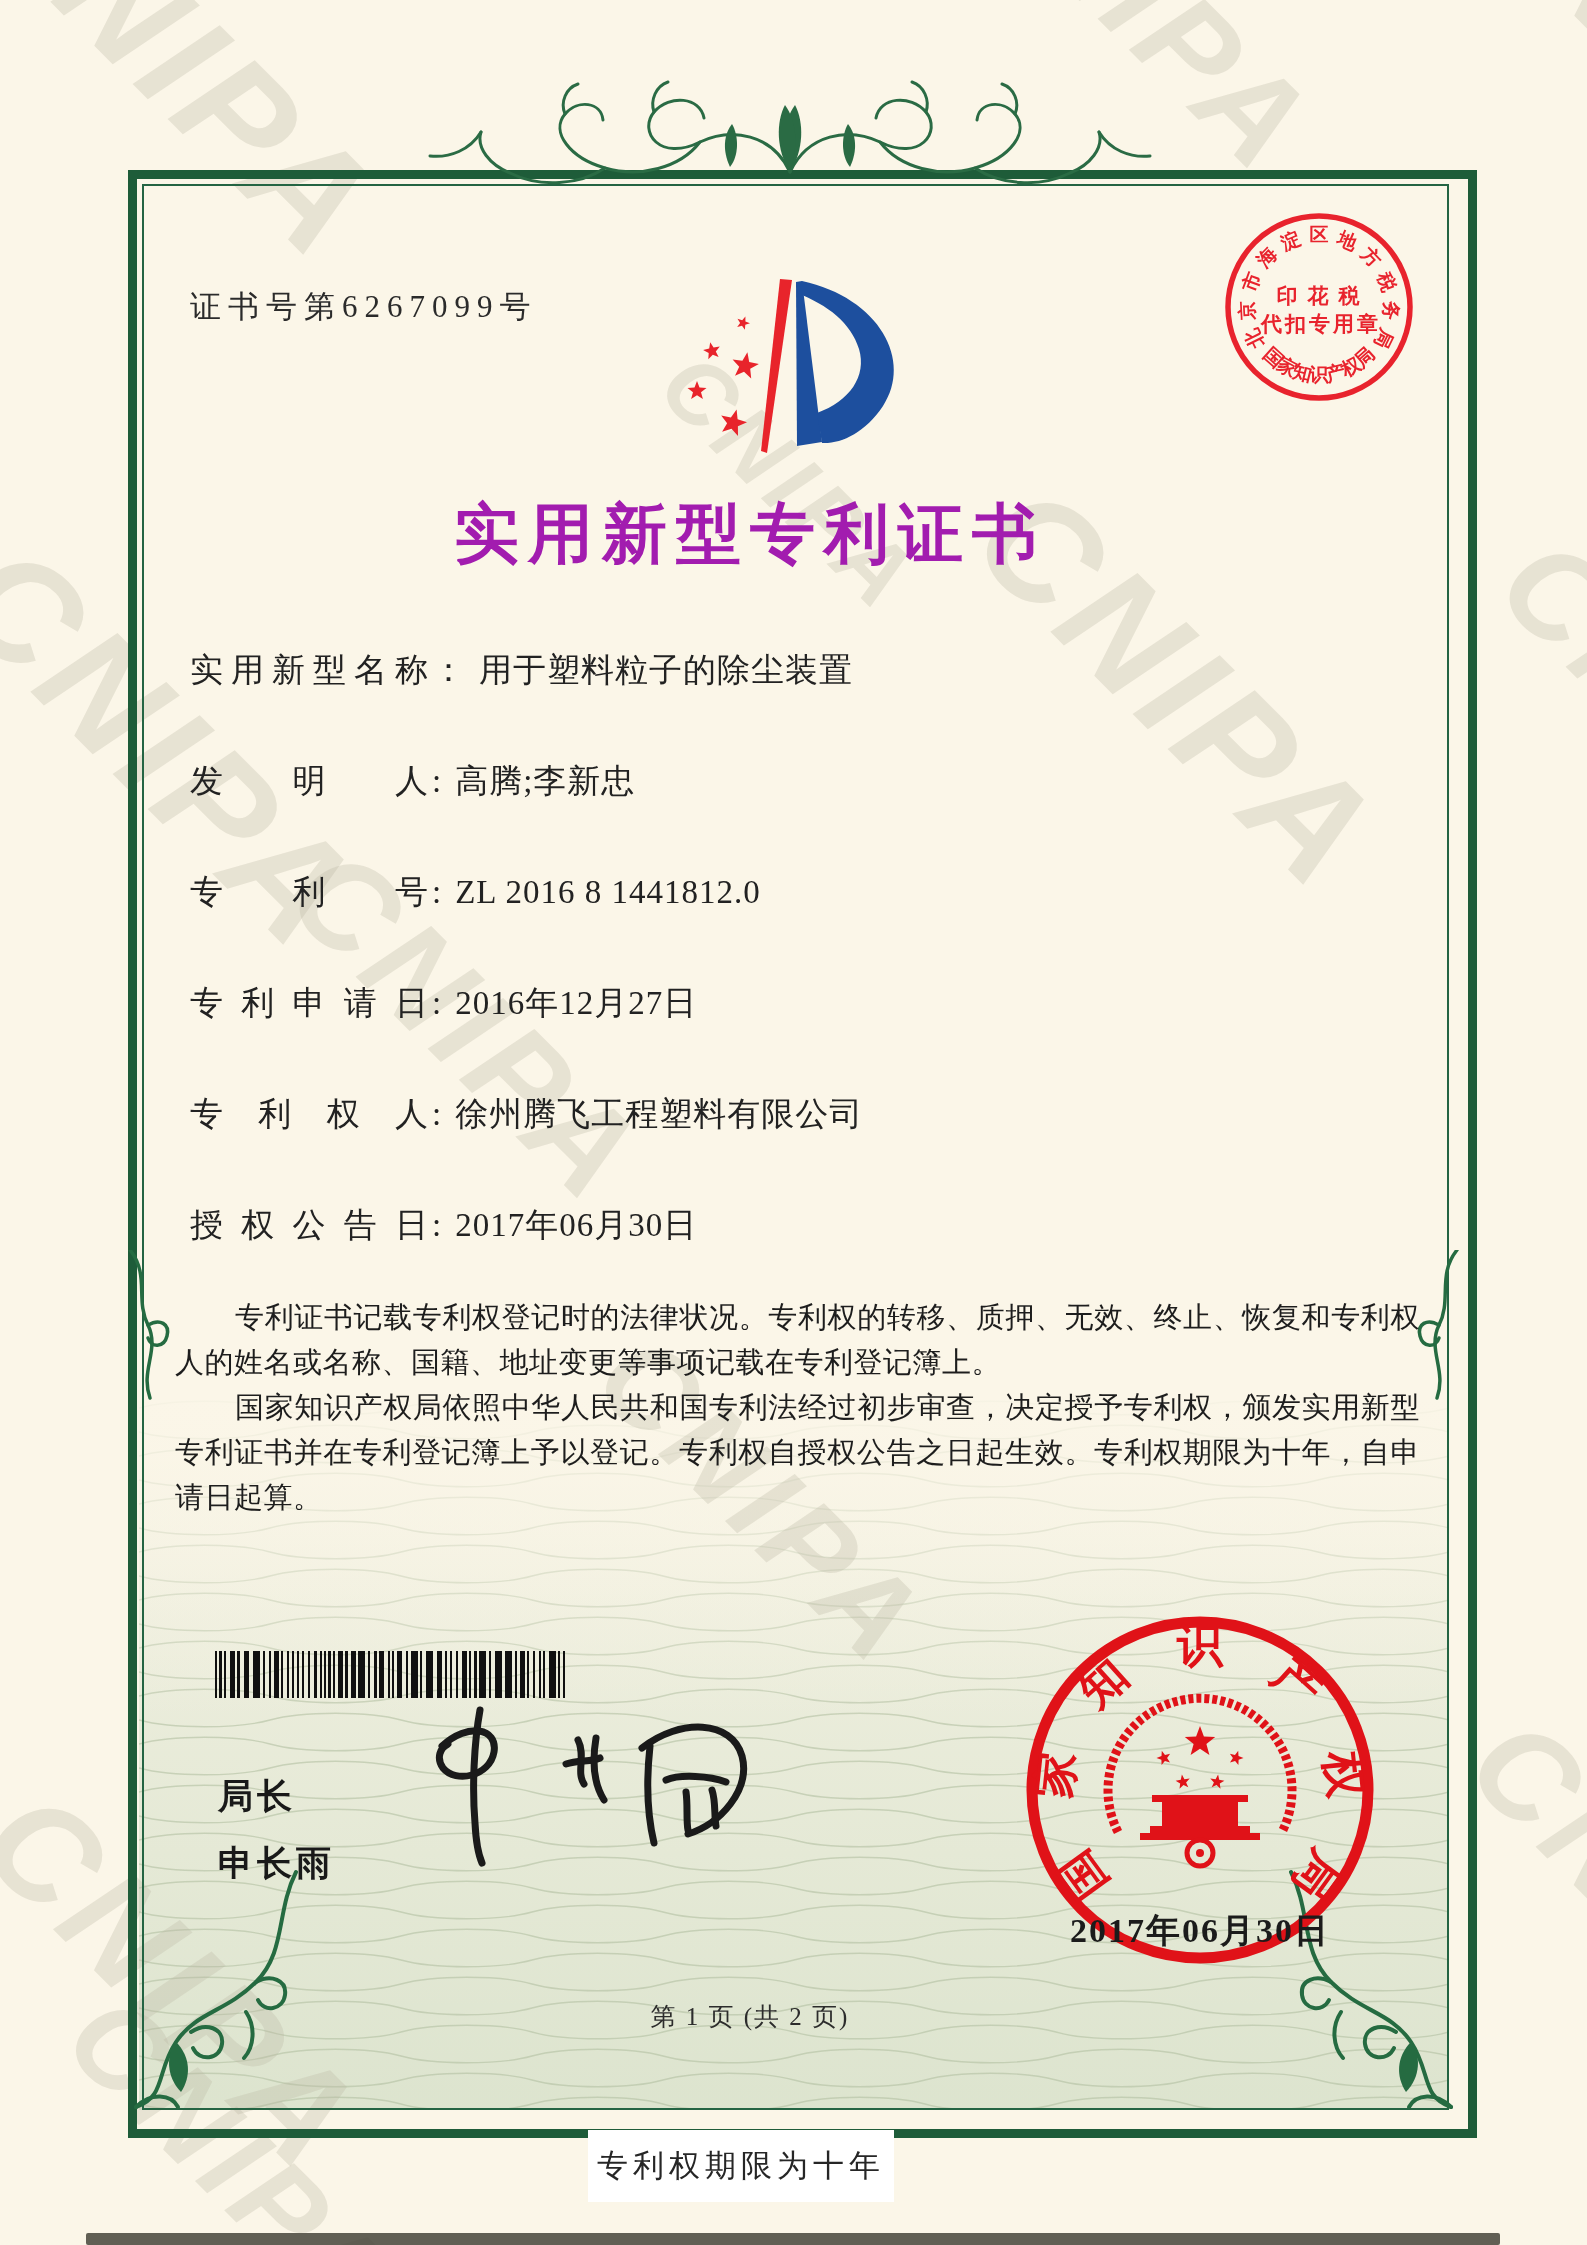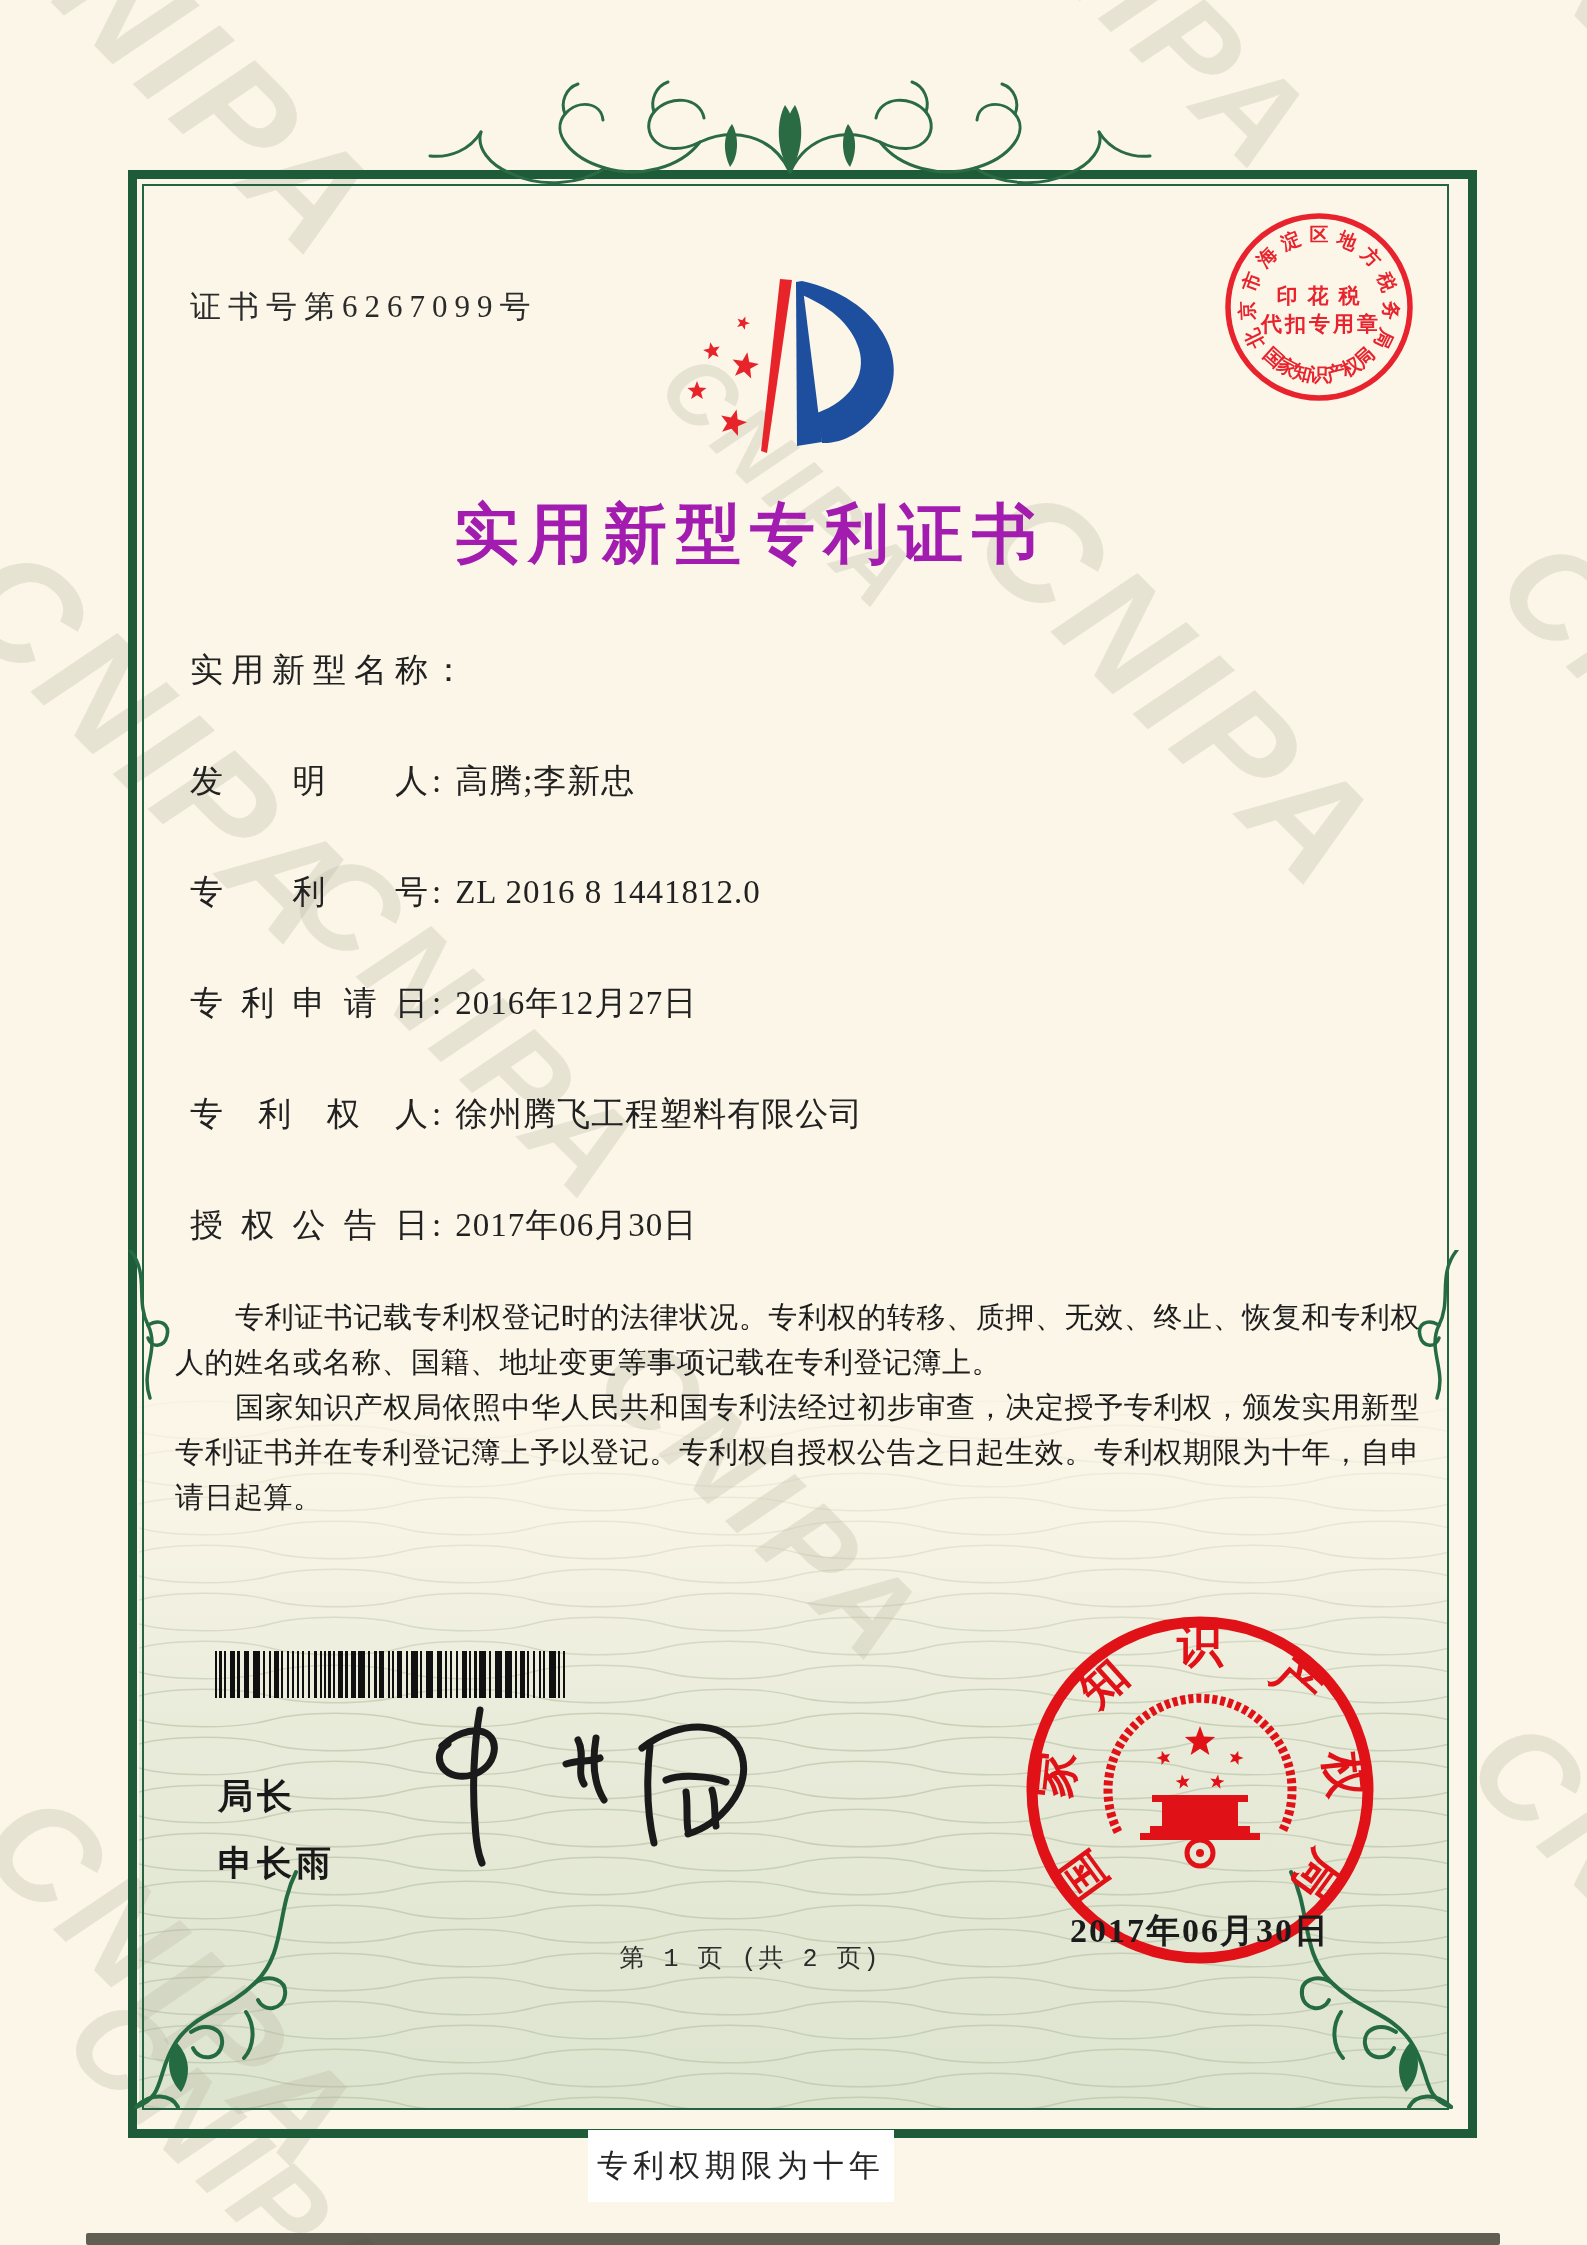--- a/index.html
+++ b/index.html
@@ -41,21 +41,21 @@
     color:#1d1d1d;text-align:justify;letter-spacing:0.5px;}
   #paras p{margin:0;text-indent:60px;}
   #barcode{left:215px;top:1651px;width:360px;height:47px;display:flex;align-items:stretch;z-index:5;position:absolute;}
   #barcode span{display:block;height:100%;background:#101010;flex:none;}
   #director{left:218px;top:1778px;font-family:"Liberation Sans","DejaVu Sans",sans-serif;
     font-weight:bold;font-size:35px;color:#191919;letter-spacing:4px;line-height:1;}
   #director .dn{margin-top:32px;}
   #signature{left:380px;top:1688px;z-index:5;}
   #seal{left:1000px;top:1590px;z-index:6;}
   #stamp{left:1219px;top:207px;z-index:6;}
-  #page-footer{left:160px;top:1941px;width:1180px;text-align:center;font-size:25px;color:#2c2c2c;letter-spacing:2px;font-family:Liberation Mono, monospace;}
+  #page-footer{left:160px;top:2000px;width:1180px;text-align:center;font-size:25px;color:#2c2c2c;letter-spacing:2px;}
   #cont-note{left:588px;top:2130px;width:306px;height:72px;background:#ffffff;
     text-align:center;line-height:72px;font-size:31px;letter-spacing:5px;color:#262626;z-index:5;position:absolute;}
   #scan-edge{left:86px;top:2233px;width:1414px;height:12px;background:#45443a;opacity:.85;border-radius:2px;z-index:5;}
   svg text{font-family:"Liberation Serif","DejaVu Serif",serif;}
 </style>
 </head>
 <body>
 
 <div class="wm" style="left:-70px;top:-30px;font-size:150px;">CNIPA</div>
 <div class="wm" style="left:920px;top:-80px;font-size:130px;">CNIPA</div>
@@ -169,20 +169,21 @@
 <div class="frow" style="top:648px;">
   <span class="flabel spread">
       <span>实</span>
       <span>用</span>
       <span>新</span>
       <span>型</span>
       <span>名</span>
       <span>称</span>
     </span>
     <span class="fcolon">：</span>
+    <span class="fvalue">用于塑料粒子的除尘装置</span>
 </div>
 <div class="frow" style="top:759px;">
   <span class="flabel spread">
       <span>发</span>
       <span>明</span>
       <span>人</span>
     </span>
     <span class="fcolon">:</span>
     <span class="fvalue">高腾;李新忠</span>
 </div>

